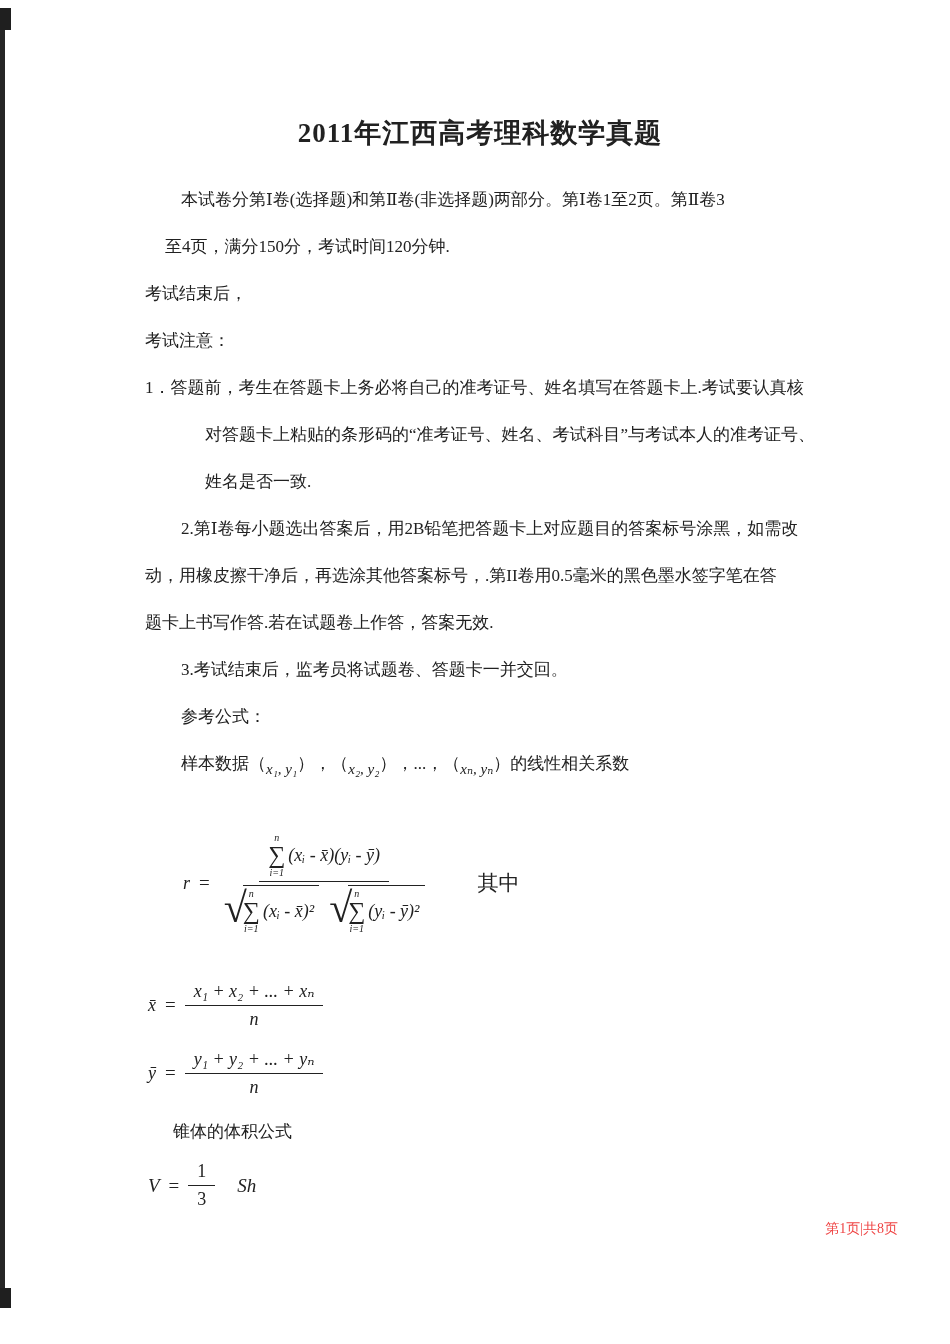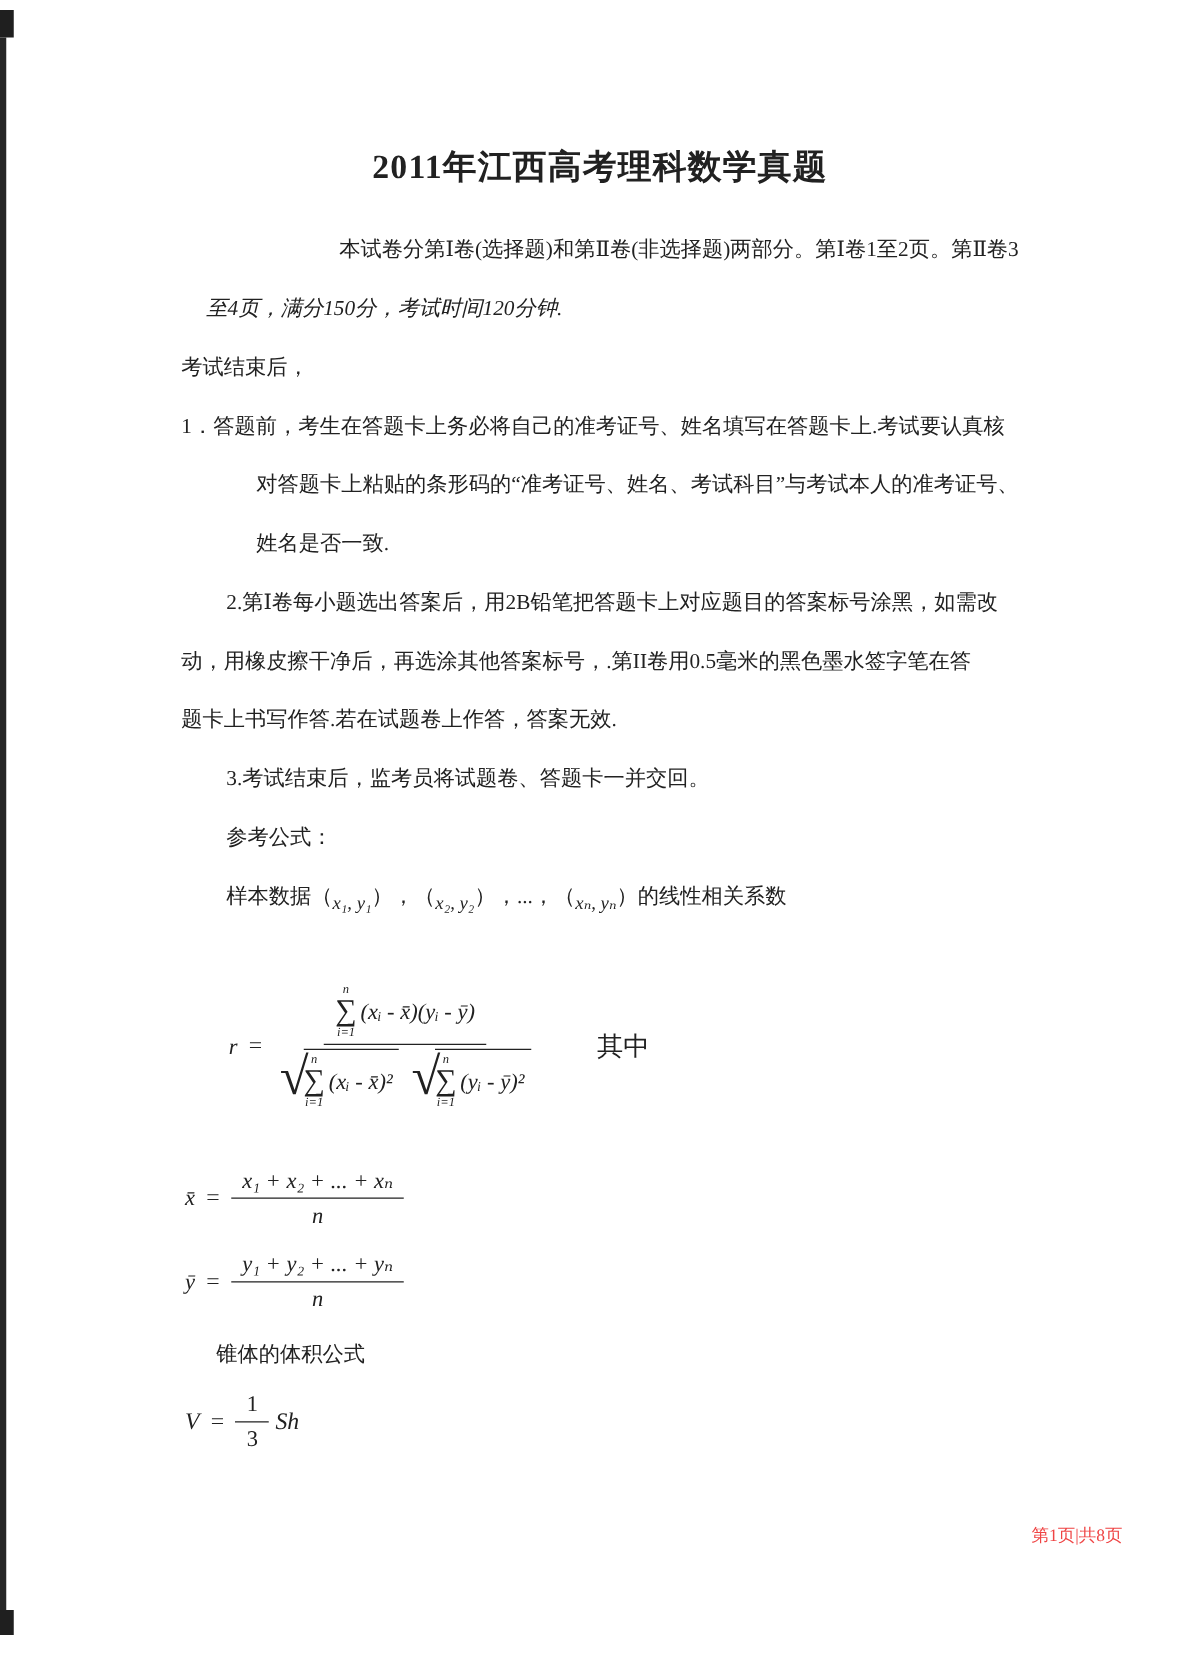--- a/index.html
+++ b/index.html
@@ -17,22 +17,22 @@
   
   .edge-mark-top   { position:absolute; left:0; top:8px;  width:11px; height:22px; background:#1f1f1f; }
   .edge-line       { position:absolute; left:0; top:30px; width:5px;  height:1262px; background:#262626; }
   .edge-mark-bot   { position:absolute; left:0; top:1288px; width:11px; height:22px; background:#1f1f1f; }
 
   .title {
     font-size:27px; font-weight:700; text-align:center;
     letter-spacing:1px; line-height:34px;
   }
   .ln { font-size:17px; line-height:47px; white-space:nowrap; }
-  .mt  { margin-top:26px;text-align:right; }
-  .i20 { margin-left:20px;font-style:italic; }
+  .mt  { margin-top:26px; }
+  .i20 { margin-left:20px; }
   .i36 { margin-left:36px; }
   .i60 { margin-left:60px; }
 
   .mi { font-style:italic; font-family:"Liberation Serif","DejaVu Serif",serif; }
   .low { position:relative; top:5px; font-size:15px; }
 
   .formula { display:flex; align-items:center; font-size:19px; }
   .eq { margin:0 9px; }
 
   .frac { display:inline-flex; flex-direction:column; align-items:center; text-align:center; }
@@ -73,20 +73,21 @@
 
   <div class="edge-mark-top"></div>
   <div class="edge-line"></div>
   <div class="edge-mark-bot"></div>
 
   <h1 class="title">2011年江西高考理科数学真题</h1>
 
   <p class="ln i36 mt">本试卷分第Ⅰ卷(选择题)和第Ⅱ卷(非选择题)两部分。第Ⅰ卷1至2页。第Ⅱ卷3</p>
   <p class="ln i20">至4页，满分150分，考试时间120分钟.</p>
   <p class="ln">考试结束后，</p>
+  <p class="ln">考试注意：</p>
   <p class="ln">1．答题前，考生在答题卡上务必将自己的准考证号、姓名填写在答题卡上.考试要认真核</p>
   <p class="ln i60">对答题卡上粘贴的条形码的“准考证号、姓名、考试科目”与考试本人的准考证号、</p>
   <p class="ln i60">姓名是否一致.</p>
   <p class="ln i36">2.第Ⅰ卷每小题选出答案后，用2B铅笔把答题卡上对应题目的答案标号涂黑，如需改</p>
   <p class="ln">动，用橡皮擦干净后，再选涂其他答案标号，.第II卷用0.5毫米的黑色墨水签字笔在答</p>
   <p class="ln">题卡上书写作答.若在试题卷上作答，答案无效.</p>
   <p class="ln i36">3.考试结束后，监考员将试题卷、答题卡一并交回。</p>
   <p class="ln i36">参考公式：</p>
 
   <p class="ln i36">
@@ -165,18 +166,18 @@
     <span class="mi">V</span>
     <span class="eq">=</span>
     <span class="frac">
       <span class="num">
         <span>1</span>
       </span>
       <span class="den">
         <span>3</span>
       </span>
     </span>
-    <span class="mi" style="margin-left:5px;">Sh</span>
+    <span class="mi" style="margin-left:22px;">Sh</span>
   </div>
 
   <div class="footer">第1页|共8页</div>
 
 </div>
 
 </body></html>

